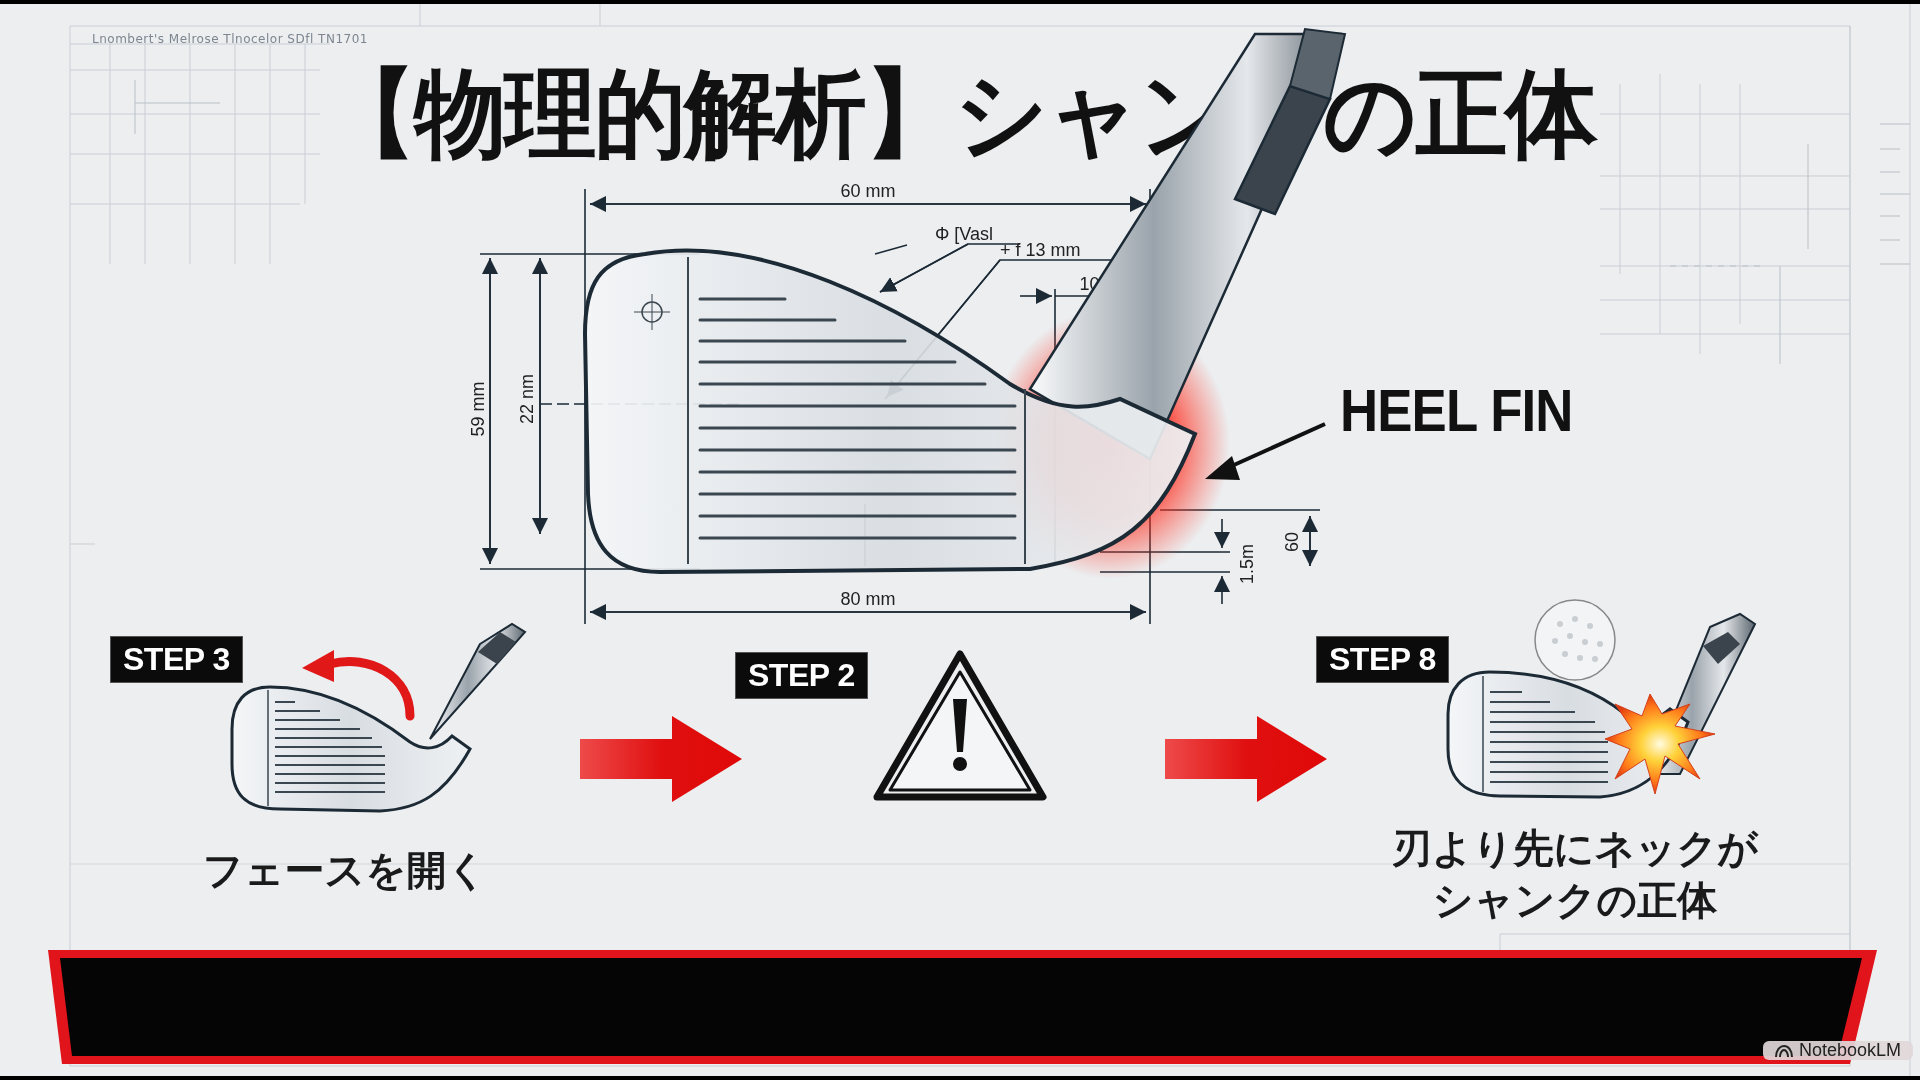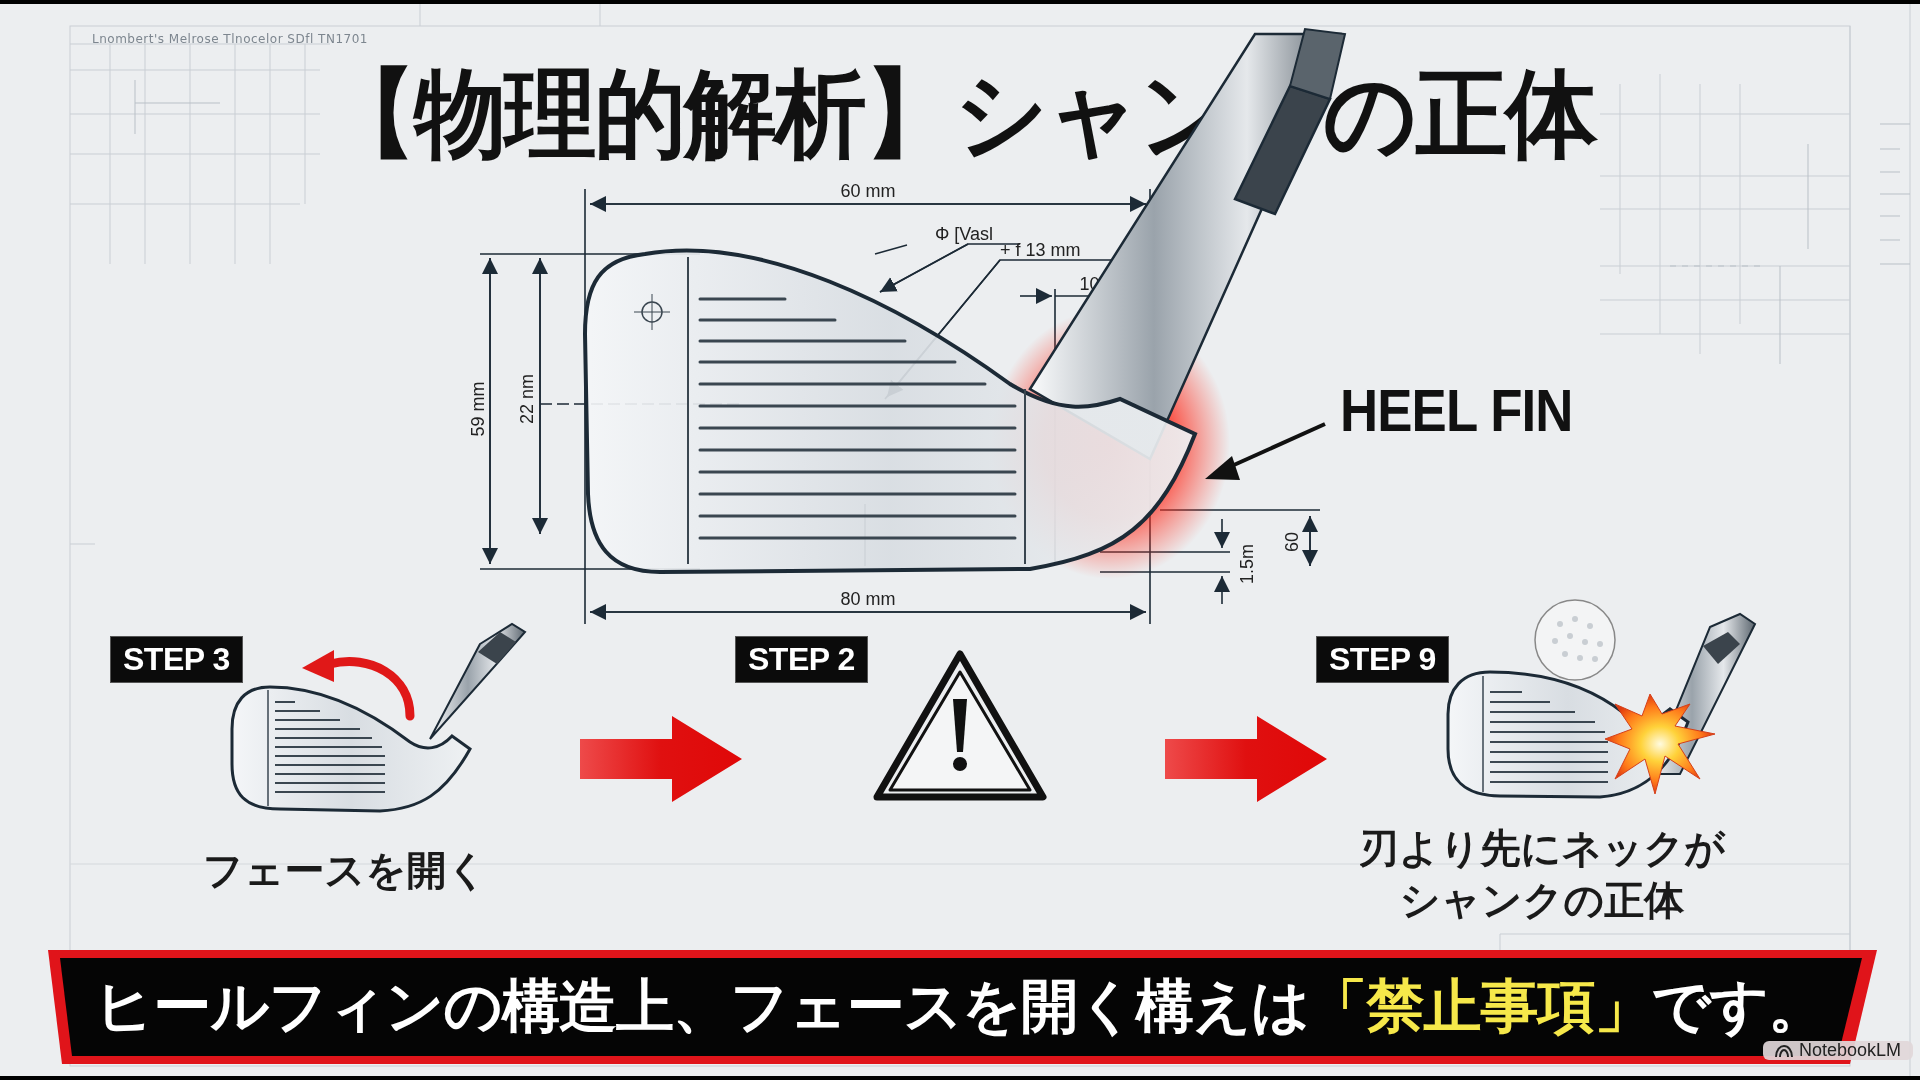--- a/index.html
+++ b/index.html
@@ -256,34 +256,31 @@
 
     <g>
       <path d="M48,946 L1877,946 L1850,1060 L62,1060 Z" fill="#e0141a"></path>
       <path d="M60,954 L1862,954 L1838,1052 L72,1052 Z" fill="#050505"></path>
     </g>
   </svg>
 
   <div class="heel-title">HEEL FIN</div>
 
   <div class="step-badge" style="left:110px; top:632px;">STEP 3</div>
-  <div class="step-badge" style="left:735px; top:632px;text-align:right;">STEP 2</div>
-  <div class="step-badge" style="left:1316px; top:632px;">STEP 9</div>
+  <div class="step-badge" style="left:735px; top:648px;text-align:right;">STEP 2</div>
+  <div class="step-badge" style="left:1316px; top:632px;">STEP 8</div>
 
   <div class="caption" style="left:160px; top:840px; width:370px;">
     <div>フェースを開く</div>
   </div>
-  <div class="caption" style="left:1322px; top:818px; width:440px;">
+  <div class="caption" style="left:1355px; top:818px; width:440px;">
     <div>刃より先にネックが</div>
     <div>シャンクの正体</div>
   </div>
 
-  <div class="banner-text">
-    <span>ヒールフィンの構造上、フェースを開く構えは</span><span class="hl">「禁止事項」</span><span>です。</span>
-  </div>
 
   <div class="nb-badge">
     <svg width="18" height="14" viewBox="0 0 18 14">
       <path d="M1,13 C1,6 5,2 9,2 C13,2 17,6 17,13" fill="none" stroke="#222" stroke-width="2"></path>
       <path d="M5,13 C5,9 7,6 9,6 C11,6 13,9 13,13" fill="none" stroke="#222" stroke-width="2"></path>
     </svg>
     <span>NotebookLM</span>
   </div>
 </div>
 

